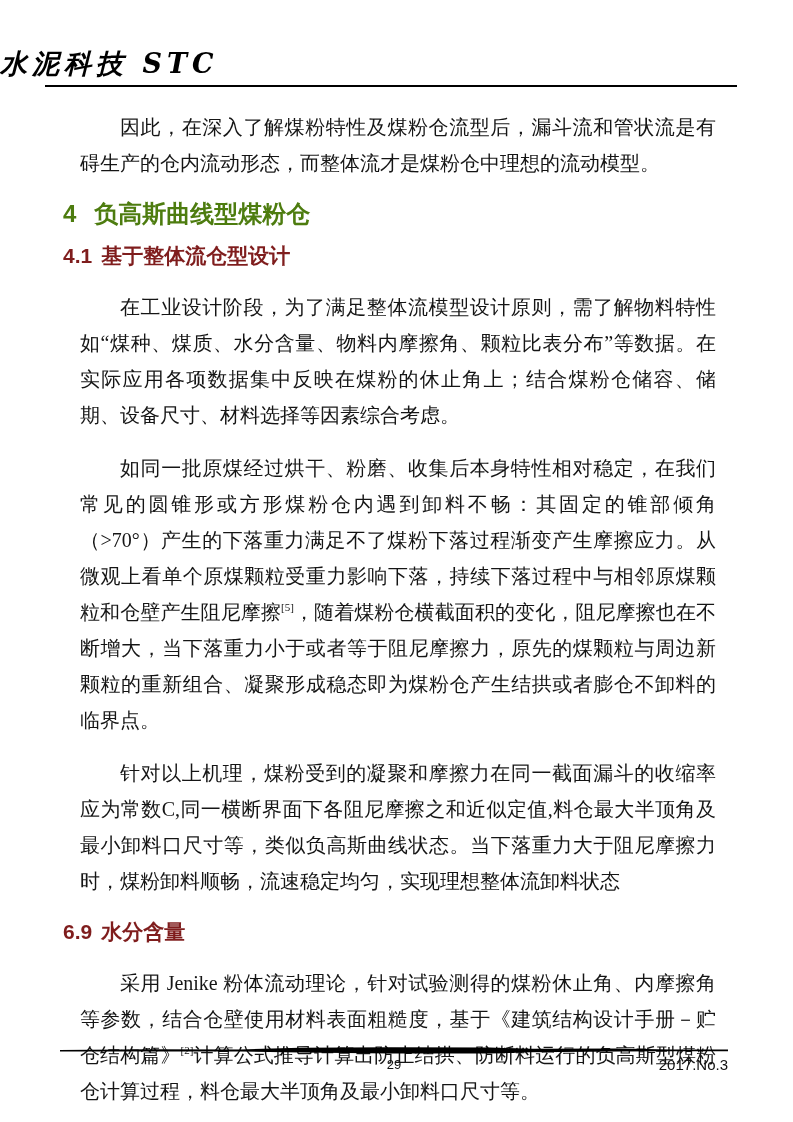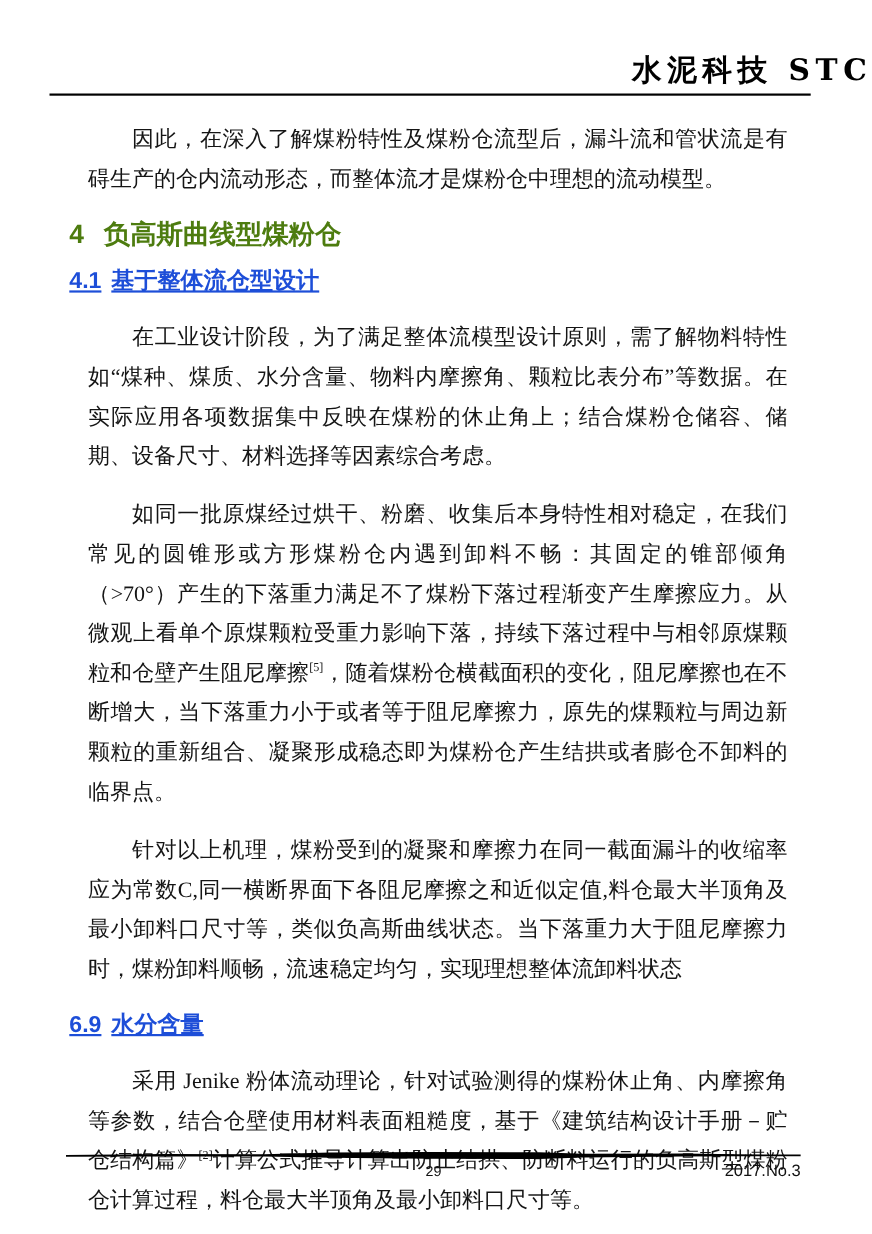--- a/index.html
+++ b/index.html
@@ -10,22 +10,23 @@
     background: #ffffff;
     overflow: hidden;
     font-family: "Liberation Serif", serif;
     color: #111;
   }
   .journal-title {
     position: absolute;
     top: 46px;
     left: 0;
     width: 100%;
-    text-align: right;
+    text-align: left;
     font-family: "DejaVu Serif", serif;
+    font-style: italic;
     font-weight: 600;
     font-size: 27px;
     letter-spacing: 5px;
     color: #000;
   }
   .header-rule {
     position: absolute;
     top: 85px;
     left: 45px;
     width: 692px;
@@ -59,22 +60,21 @@
     line-height: 32px;
     color: #4d7c0f;
   }
   .h-sec .num { margin-right: 18px; }
   .h-sub {
     margin: 10px 0 8px 0;
     font-family: "Liberation Sans", sans-serif;
     font-weight: bold;
     font-size: 21px;
     line-height: 32px;
-    color: #1d4ed8;
-    text-decoration: underline;
+    color: #7f1d1d;
   }
   .h-sub .num { margin-right: 9px; }
   .footer {
     position: absolute;
     top: 1047px;
     left: 60px;
     width: 668px;
   }
   .footer-rule-svg { display: block; width: 668px; height: 7px; }
   .footer-row {

